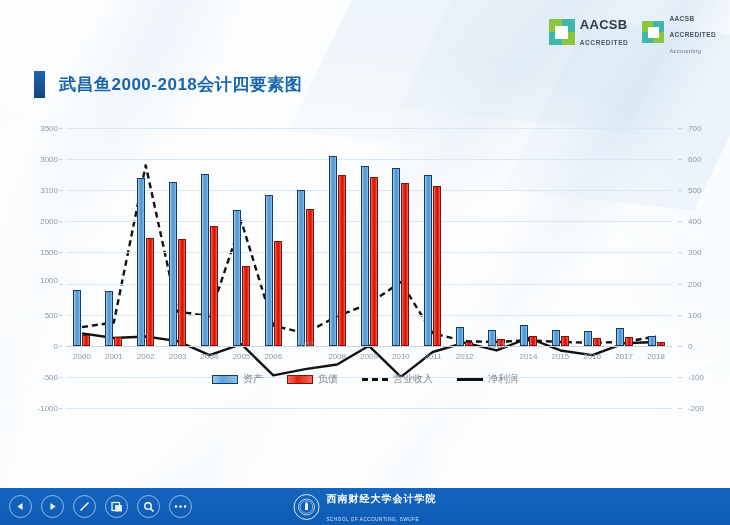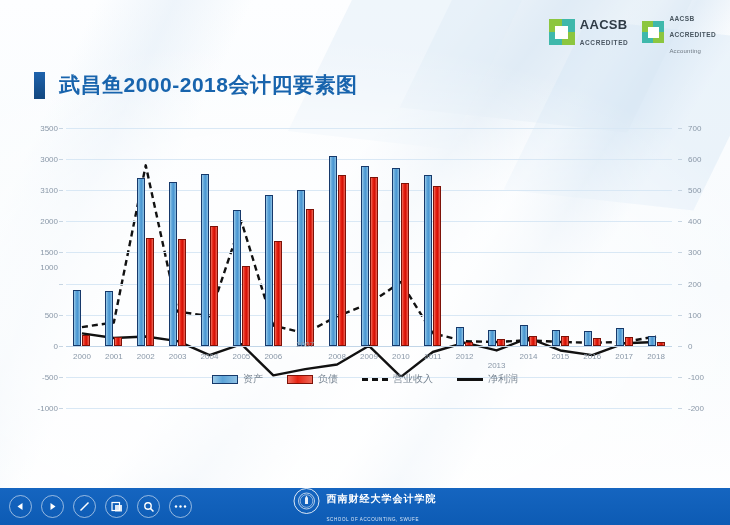--- a/index.html
+++ b/index.html
@@ -66,21 +66,21 @@
   .title-row {
     position: absolute; left: 34px; top: 71px;
     display: flex; align-items: center; gap: 14px;
   }
   .title-bar {
     width: 11px; height: 27px;
     background: linear-gradient(180deg,#1e63ad 0%, #12477f 100%);
     flex: none;
   }
   .title-text {
-    font-size: 21px; font-weight: bold; color: #1864ad;
+    font-size: 17px; font-weight: bold; color: #1864ad;
     letter-spacing: .5px; white-space: nowrap;
   }
 
   
   #chart {
     position: absolute;
     left: 22px; top: 128px;
     width: 690px; height: 280px;
   }
   .axis-label {
@@ -164,21 +164,21 @@
   .tool-icons { display: flex; align-items: center; gap: 9px; padding-left: 9px; }
   .tool-btn {
     width: 23px; height: 23px; border-radius: 50%;
     border: 1px solid rgba(255,255,255,.55);
     display: flex; align-items: center; justify-content: center;
     color: #ffffff;
   }
   .tool-btn svg { display: block; }
   .brand {
     position: absolute; left: 50%; transform: translateX(-50%);
-    display: flex; gap: 7px;
+    display: flex; align-items: center; gap: 7px;
   }
   .brand-seal {
     width: 26px; height: 26px; border-radius: 50%;
     border: 1px solid rgba(255,255,255,.85);
     display: flex; align-items: center; justify-content: center;
     flex: none;
   }
   .brand-seal svg { display: block; }
   .brand-txt { line-height: 1.15; }
   .brand-cn { font-size: 10px; font-weight: bold; color: #ffffff; letter-spacing: 1px; }
@@ -231,21 +231,21 @@
         <div class="axis-label left" style="top: 0px;">3500</div>
         <div class="tick" style="top: 0px; right: -5px;"></div>
         <div class="axis-label left" style="top: 31.1111px;">3000</div>
         <div class="tick" style="top: 31.1111px; right: -5px;"></div>
         <div class="axis-label left" style="top: 62.2222px;">3100</div>
         <div class="tick" style="top: 62.2222px; right: -5px;"></div>
         <div class="axis-label left" style="top: 93.3333px;">2000</div>
         <div class="tick" style="top: 93.3333px; right: -5px;"></div>
         <div class="axis-label left" style="top: 124.444px;">1500</div>
         <div class="tick" style="top: 124.444px; right: -5px;"></div>
-        <div class="axis-label left" style="top: 139px; margin-left: 11px;">1000</div>
+        <div class="axis-label left" style="top: 152px; margin-left: 11px;">1000</div>
         <div class="tick" style="top: 155.556px; right: -5px;"></div>
         <div class="axis-label left" style="top: 186.667px;">500</div>
         <div class="tick" style="top: 186.667px; right: -5px;"></div>
         <div class="axis-label left" style="top: 217.778px;">0</div>
         <div class="tick" style="top: 217.778px; right: -5px;"></div>
         <div class="axis-label left" style="top: 248.889px;">-500</div>
         <div class="tick" style="top: 248.889px; right: -5px;"></div>
         <div class="axis-label left" style="top: 280px;">-1000</div>
         <div class="tick" style="top: 280px; right: -5px;"></div>
       </div>
@@ -320,21 +320,21 @@
         <div class="bar liab" style="left: 335.395px; bottom: 62.2222px; height: 163.022px;"></div>
         <div class="x-tick" style="left: 334.895px; top: 223.778px;">2010</div>
         <div class="bar asset" style="left: 358.289px; bottom: 62.2222px; height: 171.111px;"></div>
         <div class="bar liab" style="left: 367.289px; bottom: 62.2222px; height: 159.911px;"></div>
         <div class="x-tick" style="left: 366.789px; top: 223.778px;">2011</div>
         <div class="bar asset" style="left: 390.184px; bottom: 62.2222px; height: 19.2889px;"></div>
         <div class="bar liab" style="left: 399.184px; bottom: 62.2222px; height: 3.73333px;"></div>
         <div class="x-tick" style="left: 398.684px; top: 223.778px;">2012</div>
         <div class="bar asset" style="left: 422.079px; bottom: 62.2222px; height: 15.5556px;"></div>
         <div class="bar liab" style="left: 431.079px; bottom: 62.2222px; height: 6.53333px;"></div>
-        <div class="x-tick" style="left: 430.579px; top: 233px;">2013</div>
+        <div class="x-tick" style="left: 430.579px; top: 213px;">2013</div>
         <div class="bar asset" style="left: 453.974px; bottom: 62.2222px; height: 21.1556px;"></div>
         <div class="bar liab" style="left: 462.974px; bottom: 62.2222px; height: 9.95556px;"></div>
         <div class="x-tick" style="left: 462.474px; top: 223.778px;">2014</div>
         <div class="bar asset" style="left: 485.868px; bottom: 62.2222px; height: 15.5556px;"></div>
         <div class="bar liab" style="left: 494.868px; bottom: 62.2222px; height: 9.33333px;"></div>
         <div class="x-tick" style="left: 494.368px; top: 223.778px;">2015</div>
         <div class="bar asset" style="left: 517.763px; bottom: 62.2222px; height: 14.6222px;"></div>
         <div class="bar liab" style="left: 526.763px; bottom: 62.2222px; height: 8.08889px;"></div>
         <div class="x-tick" style="left: 526.263px; top: 223.778px;">2016</div>
         <div class="bar asset" style="left: 549.658px; bottom: 62.2222px; height: 17.4222px;"></div>

